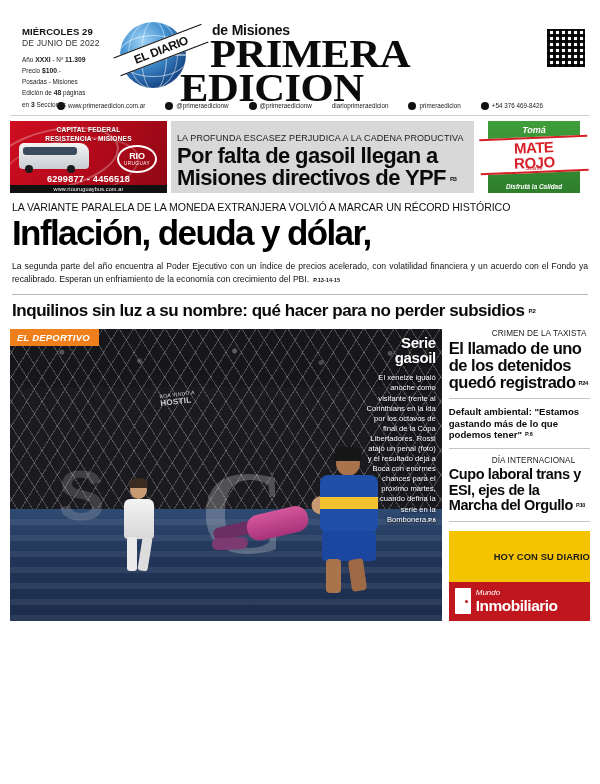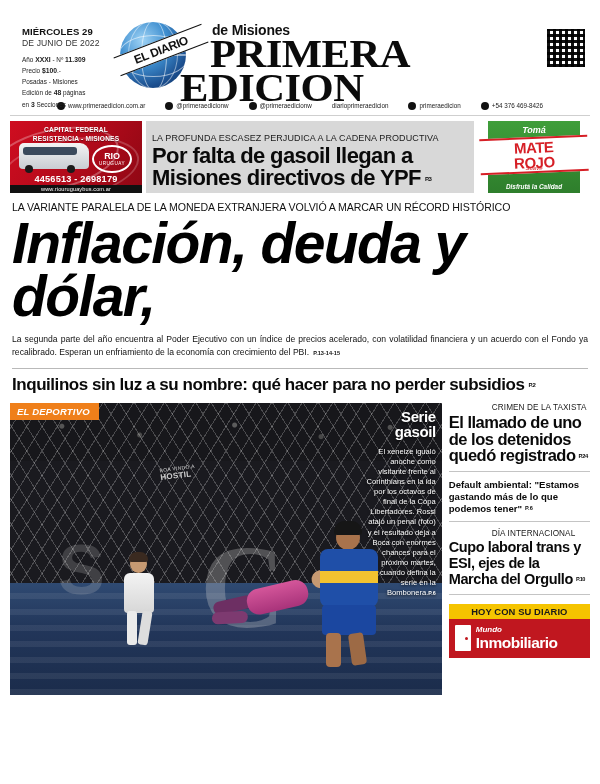--- a/index.html
+++ b/index.html
@@ -66,21 +66,21 @@
     display:flex; align-items:center; justify-content:center; gap: 20px;
     height: 20px; padding: 0 14px; border-bottom: 1px solid #cfcfcf;
     margin: 0 10px;
   }
   .soc { display:flex; align-items:center; gap:3px; font-size:6.3px; color:#222; white-space:nowrap;}
   .soc .ic { width:8px; height:8px; border-radius:50%; background:#111; display:inline-block; flex:none;}
 
   
   .adrow { display:flex; gap:4px; margin: 5px 10px 0; height: 72px; }
   .ad-bus {
-    width: 132px; background: linear-gradient(120deg,#cf0d20 0%, #b00a1a 55%, #8e0714 100%);
+    width: 157px; background: linear-gradient(120deg,#cf0d20 0%, #b00a1a 55%, #8e0714 100%);
     position:relative; overflow:hidden; color:#fff;
   }
   .ad-bus .swoosh { position:absolute; left:-20px; top:8px; width:130px; height:60px;
     border-radius:50%; border:2px solid rgba(255,255,255,.28); transform:rotate(-12deg); }
   .ad-bus .swoosh2 { position:absolute; left:-10px; top:18px; width:140px; height:60px;
     border-radius:50%; border:2px solid rgba(255,255,255,.2); transform:rotate(-10deg); }
   .ad-bus .cap { position:relative; text-align:center; font-size:6.6px; font-weight:bold;
      letter-spacing:.2px; padding-top:5px; line-height:1.35; text-shadow:0 1px 0 rgba(0,0,0,.35);}
   .ad-bus .busimg { position:absolute; left:9px; top:22px; width:70px; height:26px;
     background: linear-gradient(#f4f4f4,#c9cdd2); border-radius:5px 9px 4px 4px; }
@@ -116,22 +116,22 @@
   .ad-mate .b1 { font-size:15px; line-height:1.02; margin-top:1px;}
   .ad-mate .b2 { font-size:15px; line-height:1.02; }
   .ad-mate .suave { position:absolute; left:0; top:44px; width:100%; text-align:center;
      font-size:6px; font-style:italic; color:#d61f26; z-index:4;}
   .ad-mate .tag { position:absolute; left:0; bottom:3px; width:100%; text-align:center;
      font-size:6.4px; font-style:italic; font-weight:bold; color:#fff; z-index:4;}
 
   
   .mainhead { margin: 8px 12px 0; }
   .mainhead .overline { font-size:10.6px; letter-spacing:-.1px; color:#111; }
-  .mainhead h1 { font-size: 57px; line-height: .93; font-weight:bold; letter-spacing:-1.6px;
-     color:#000; margin-top:4px;font-style:italic; }
+  .mainhead h1 { font-size: 35px; line-height: .93; font-weight:bold; letter-spacing:-1.6px;
+     color:#000; margin-top:4px; }
   .lede { margin: 10px 12px 0; font-size:8.6px; line-height:1.56; color:#111; text-align:justify;}
   .lede .pref { font-size:5.6px; font-weight:bold; margin-left:4px; }
 
   .rule { height:1px; background:#b9b9b9; margin: 8px 12px 0; }
   .subhead { margin: 6px 12px 0; font-size:17px; font-weight:bold; letter-spacing:-.45px; color:#0a0a0a;}
   .subhead .pref { font-size:6px; vertical-align:3px; margin-left:4px;}
 
   
   .bottom { display:flex; gap:7px; margin: 8px 10px 0; height: 292px; }
 
@@ -224,27 +224,27 @@
   .sc-title .pref { font-size:5.8px; vertical-align:3px; margin-left:3px;}
   .sc-rule { height:1px; background:#c4c4c4; margin: 7px 0; }
   .sc-lead { font-size:9.6px; font-weight:bold; line-height:1.22; color:#0a0a0a;}
   .sc-lead .pref { font-size:5.6px; vertical-align:2px; margin-left:3px;}
   .sc-title2 { font-size:14.5px; font-weight:bold; line-height:1.08; letter-spacing:-.4px;
      color:#0a0a0a; margin-top:2px;}
   .sc-title2 .pref { font-size:5.6px; vertical-align:3px; margin-left:3px;}
 
   .promo { margin-top: 9px; }
   .promo .ph { background:#f5c400; color:#1a1a1a; font-size:9.4px; font-weight:bold;
-     text-align:center; padding:2px 0; letter-spacing:.1px;}
+     text-align:right; padding:20px 0; letter-spacing:.1px;}
   .promo .pb { background:#c0171f; padding:6px 6px 7px; display:flex; align-items:center; gap:5px;}
   .promo .door { width:16px; height:26px; background:#fff; border-radius:1px; position:relative; flex:none;}
   .promo .door:after { content:""; position:absolute; right:3px; top:12px; width:3px; height:3px;
      border-radius:50%; background:#c0171f;}
   .promo .ptxt { color:#fff; line-height:1; }
-  .promo .ptxt .m { font-size:8px; font-style:italic; font-weight:bold; display:block; margin-bottom:1px;}
+  .promo .ptxt .m { font-size:8px; font-style:italic; font-weight:normal; display:block; margin-bottom:1px;}
   .promo .ptxt .i { font-size:15.5px; font-weight:bold; letter-spacing:-.5px; display:block;}
 </style>
 </head>
 <body>
 
 <div class="page">
 
   <div class="masthead">
 
     <div class="dateblock">
@@ -325,21 +325,21 @@
         <div class="swoosh2"></div>
       <div class="cap">
         <div>CAPITAL FEDERAL</div>
         <div>RESISTENCIA - MISIONES</div>
       </div>
       <div class="busimg"></div>
       <div class="rio">
         <b>RIO</b>
         <i>URUGUAY</i>
       </div>
-      <div class="phones">4456513 - 2698179</div>
+      <div class="phones">6299877 - 4456518</div>
       <div class="site">www.riouruguaybus.com.ar</div>
     </div>
 
     <div class="ad-head">
       <div class="kicker">LA PROFUNDA ESCASEZ PERJUDICA A LA CADENA PRODUCTIVA</div>
       <h2>
         <span>Por falta de gasoil llegan a</span><br>
         <span>Misiones directivos de YPF</span><span class="pref">P.3</span>
       </h2>
     </div>

